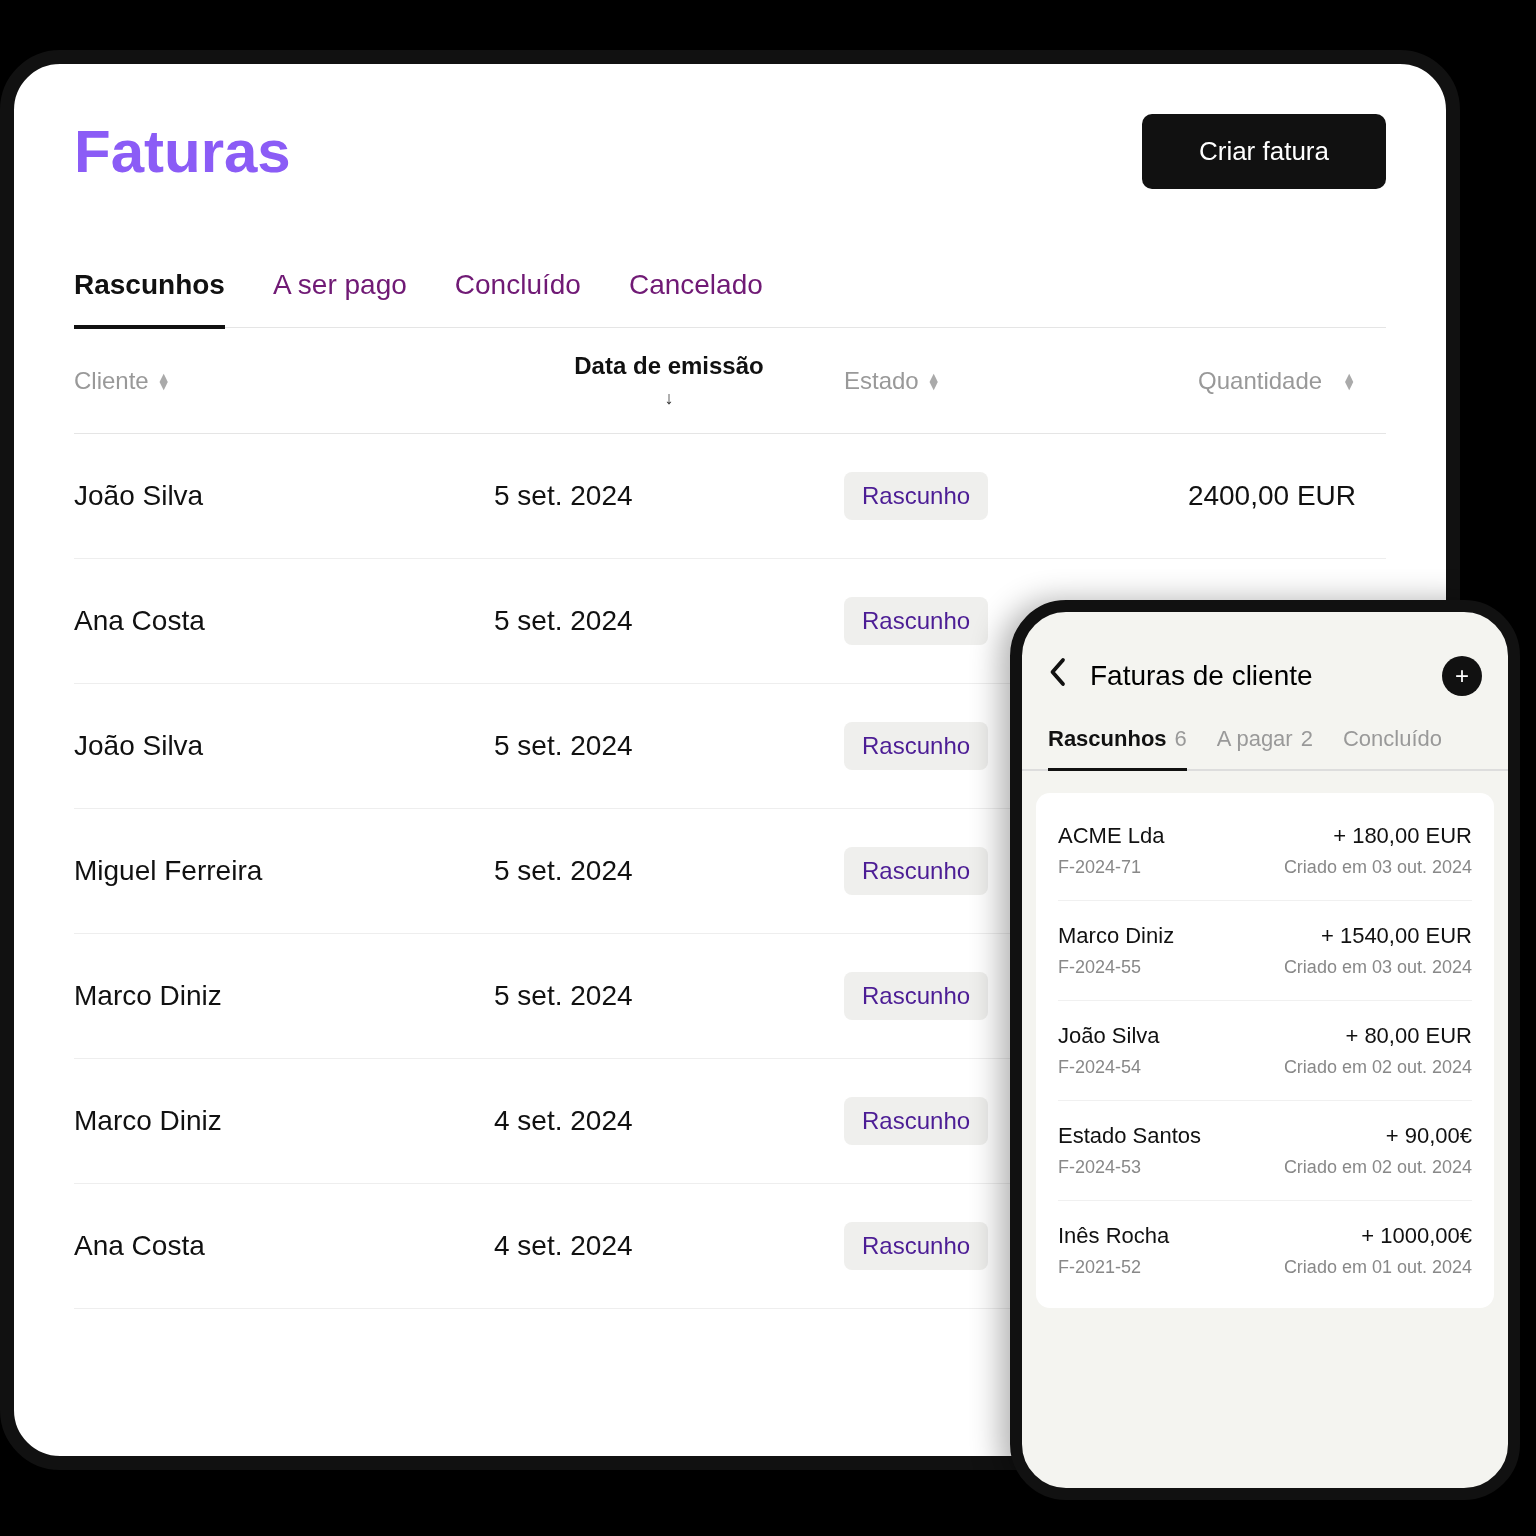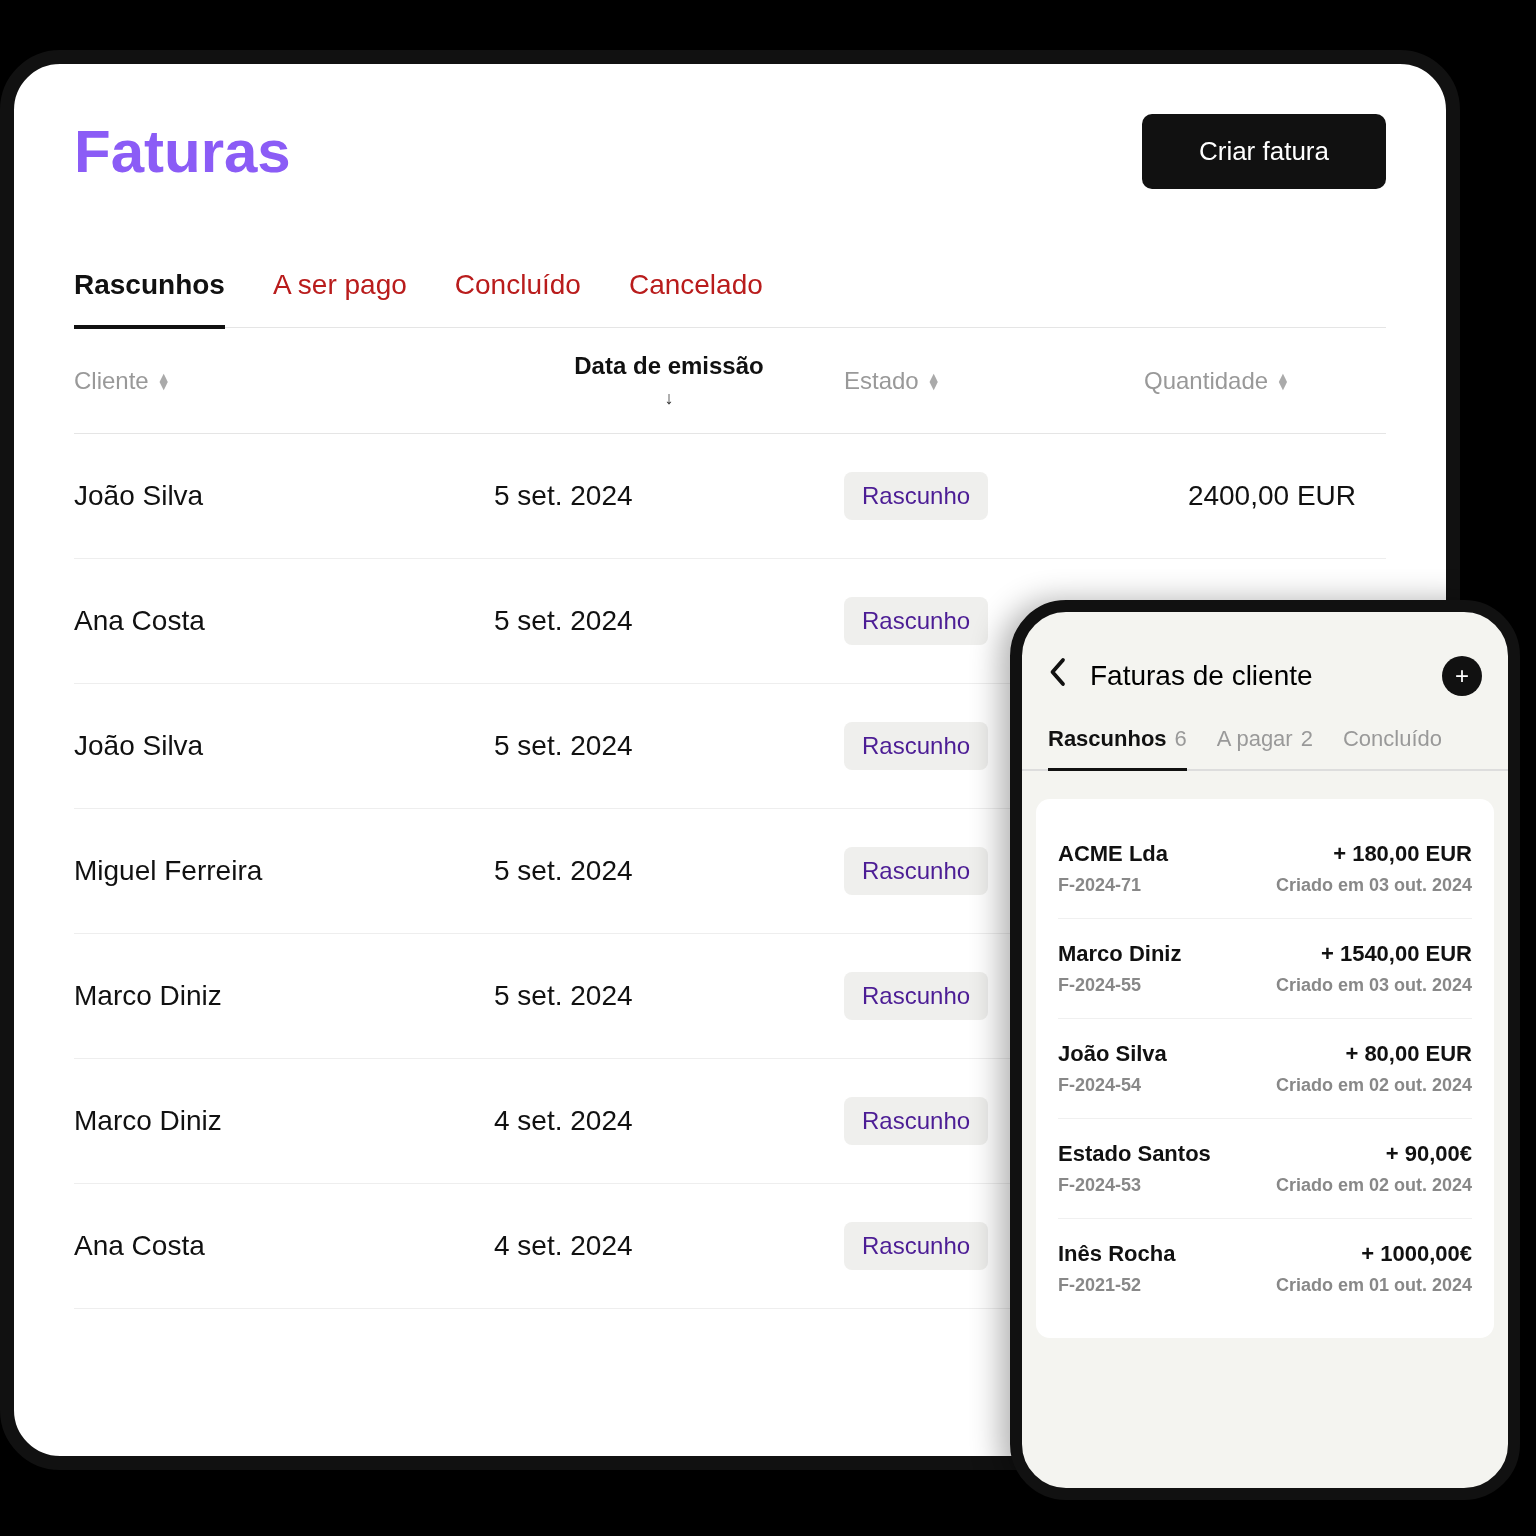--- a/index.html
+++ b/index.html
@@ -47,40 +47,40 @@
     }
     .tabs {
       display: flex;
       gap: 48px;
       border-bottom: 1px solid #e5e5e5;
       margin-bottom: 0;
     }
     .tab {
       padding-bottom: 24px;
       font-size: 28px;
-      color: #b91c1c;
+      color: #701a75;
       cursor: pointer;
       border-bottom: 4px solid transparent;
       margin-bottom: -2px;
     }
     .tab.active {
       color: #111;
       font-weight: 600;
       border-bottom-color: #111;
     }
     .table-header {
       display: flex;
       padding: 24px 0;
       border-bottom: 1px solid #e5e5e5;
       font-size: 24px;
     }
     .col-cliente { width: 420px; color: #999; display:flex; align-items:center; gap:8px;}
     .col-data { width: 350px; color: #111; font-weight:600; display:flex; align-items:center; gap:8px;flex-direction:column;}
     .col-estado { width: 300px; color: #999; display:flex; align-items:center; gap:8px;}
-    .col-quant { flex:1; text-align: right; color: #999; display:flex; align-items:center; gap:8px; justify-content:flex-start; padding-right: 30px;}
+    .col-quant { flex:1; text-align: right; color: #999; display:flex; align-items:center; gap:20px; justify-content:flex-end; padding-right: 30px;}
     .table-row {
       display: flex;
       align-items: center;
       padding: 38px 0;
       border-bottom: 1px solid #eee;
       font-size: 28px;
       color: #111;
     }
     .row-cliente { width: 420px; }
     .row-data { width: 350px; }
@@ -166,24 +166,23 @@
       white-space: nowrap;
     }
     .phone-tab.active {
       color: #111;
       font-weight: 600;
       border-bottom-color: #111;
     }
     .phone-tab .count { color:#999; font-weight:400; }
     .phone-list {
       background: #fff;
-      margin: 28px 14px;
+      margin: 22px 14px;
       border-radius: 14px;
-      padding: 20px 22px;
-      font-weight: bold;
+      padding: 8px 22px;
     }
     .phone-item {
       padding: 22px 0;
       border-bottom: 1px solid #f0f0f0;
     }
     .phone-item:last-child { border-bottom: none; }
     .phone-item-row1 {
       display:flex;
       justify-content: space-between;
       font-size: 22px;

